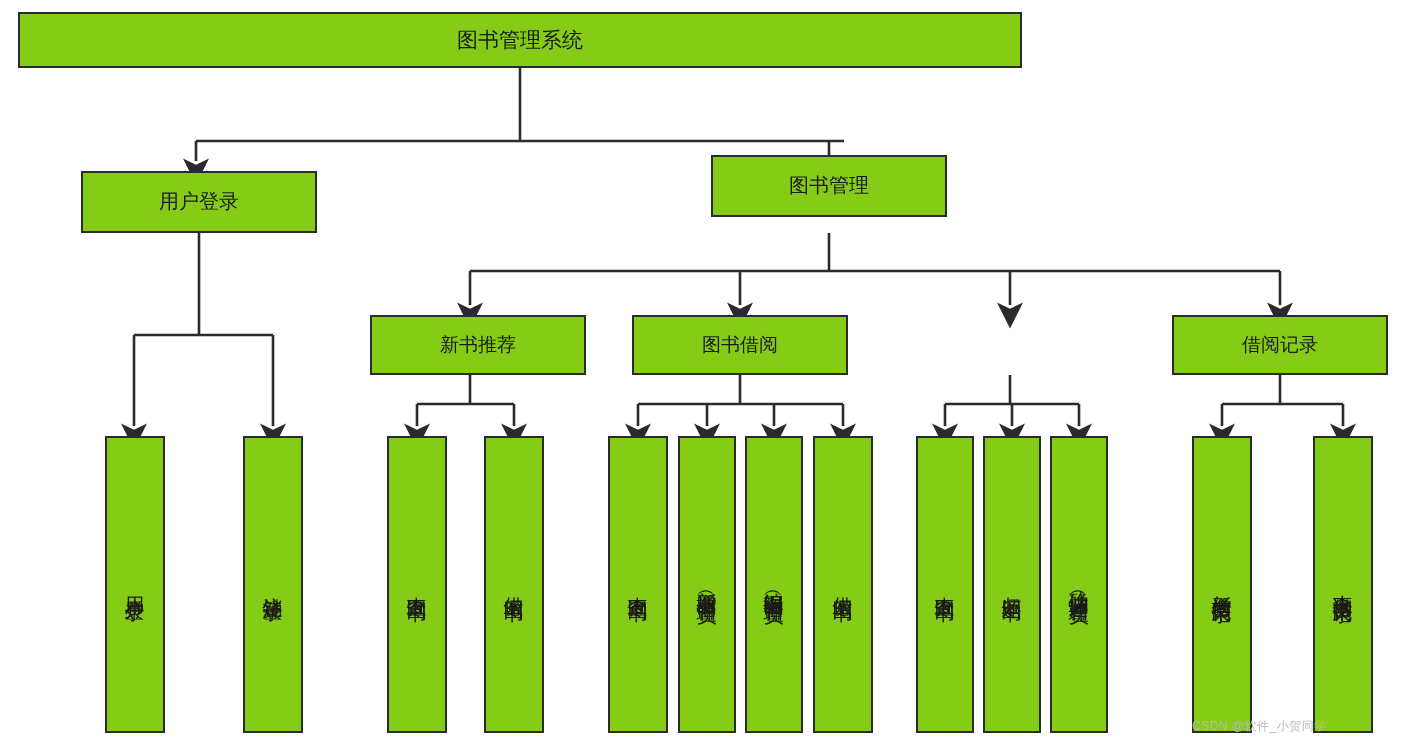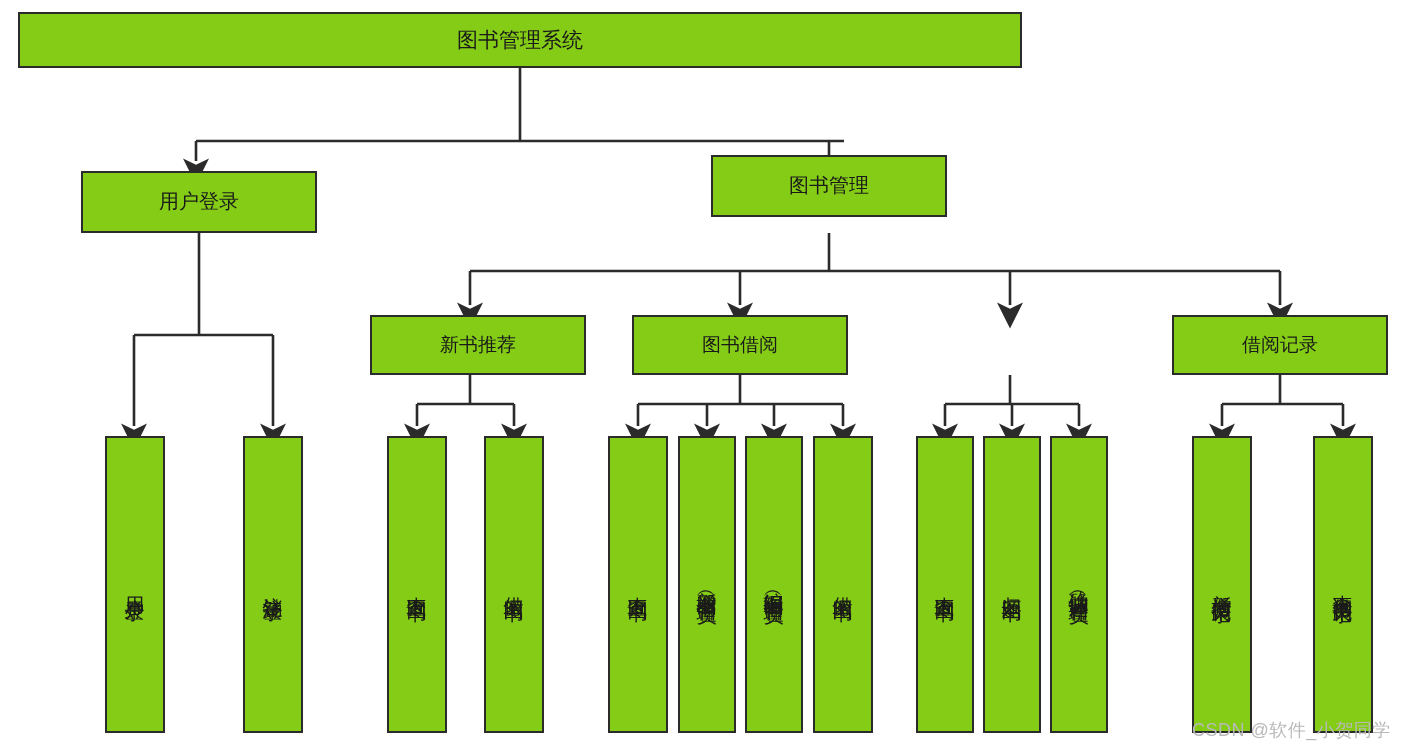--- a/index.html
+++ b/index.html
@@ -50,21 +50,21 @@
   .node-leaf .label {
     writing-mode: vertical-rl;
     text-orientation: upright;
     font-size: 20px;
     letter-spacing: 2px;
     line-height: 1;
     white-space: nowrap;
   }
   .watermark {
     position: absolute;
-    font-size: 18px;
+    font-size: 12px;
     color: #b9b9b9;
     white-space: nowrap;
     letter-spacing: 0.5px;
   }
 </style>
 </head>
 <body>
 
 <div id="canvas">
 

